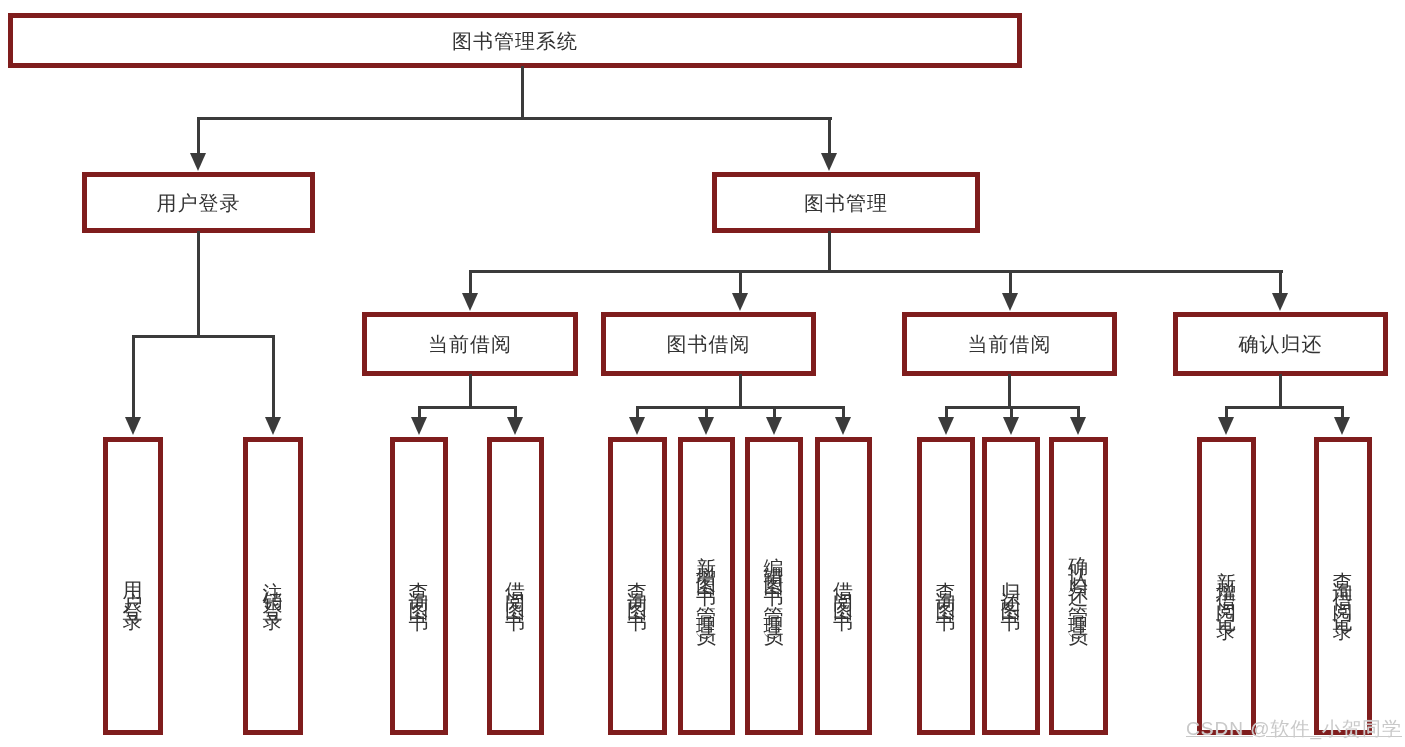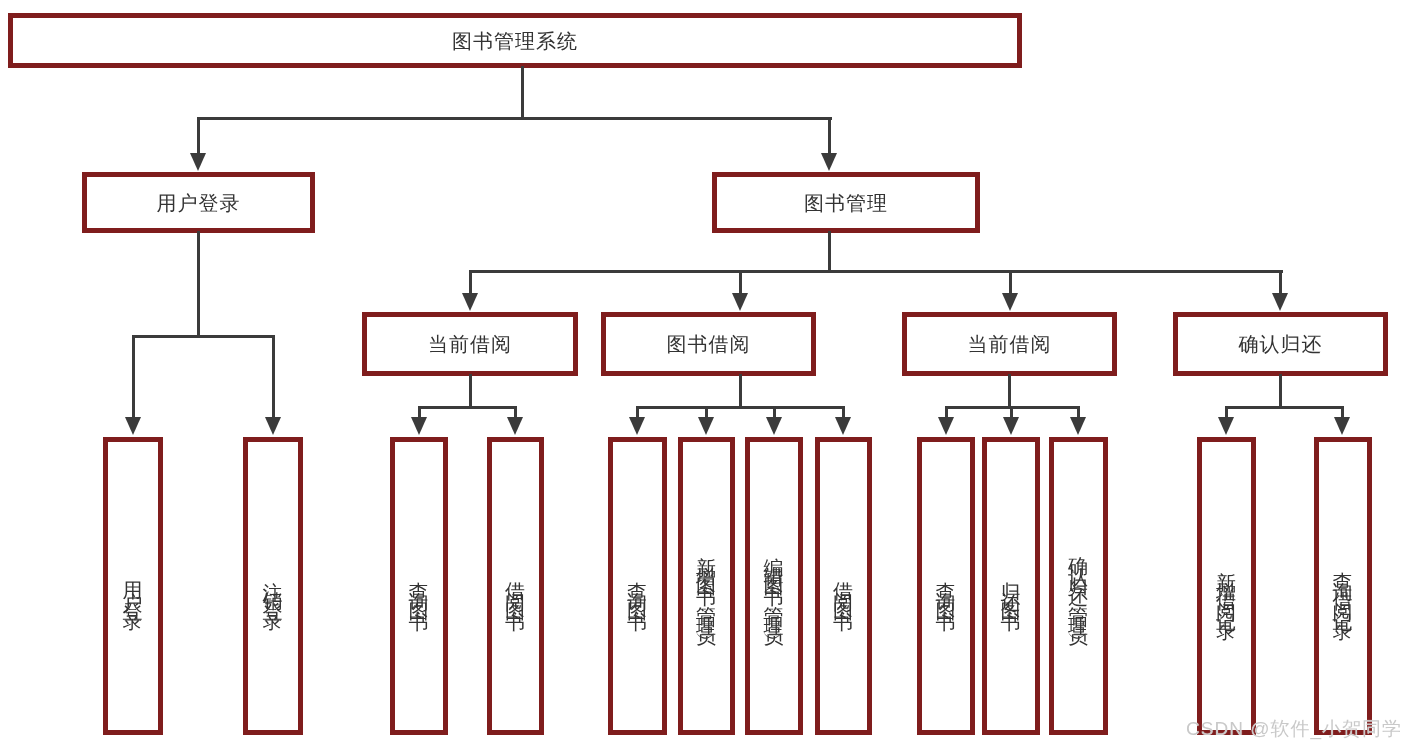--- a/index.html
+++ b/index.html
@@ -19,20 +19,21 @@
   .hline{position:absolute;height:3px;background:#3b3b3b;}
   .arrow{
     position:absolute;width:0;height:0;
     border-left:8px solid transparent;border-right:8px solid transparent;
     border-top:18px solid #3b3b3b;
   }
   .watermark{
     position:absolute;right:3px;bottom:5px;z-index:6;
     color:#c9c9c9;font-size:19px;letter-spacing:1px;
     text-shadow:0 0 1px #ffffff;
+    text-decoration:underline;
   }
 </style>
 </head>
 <body>
 
 <div class="canvas">
 
   <div class="node" style="left:8px;top:13px;width:1014px;height:55px;">
     <span>图书管理系统</span>
   </div>

